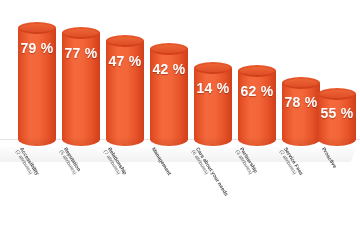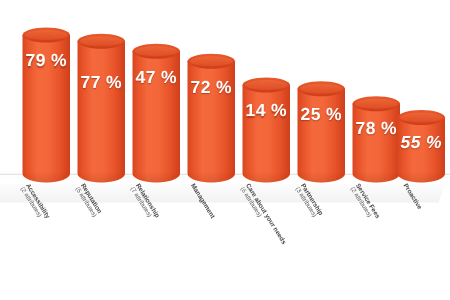--- a/index.html
+++ b/index.html
@@ -172,81 +172,81 @@
         <div class="bar-value" style="top:12px;">79 %</div>
       </div>
     </div>
 
     <div class="bar-slot" style="left:62px;">
       <div class="cyl" style="height:113px;">
         <div class="cyl-body"></div>
         <div class="cyl-bottom-shade"></div>
         <div class="cyl-top"></div>
         <div class="cyl-top-rim"></div>
-        <div class="bar-value" style="top:12px;margin-top:12px;">77 %</div>
+        <div class="bar-value" style="top:12px;">77 %</div>
       </div>
     </div>
 
     <div class="bar-slot" style="left:106px;">
       <div class="cyl" style="height:105px;">
         <div class="cyl-body"></div>
         <div class="cyl-bottom-shade"></div>
         <div class="cyl-top"></div>
         <div class="cyl-top-rim"></div>
         <div class="bar-value" style="top:12px;">47 %</div>
       </div>
     </div>
 
     <div class="bar-slot" style="left:150px;">
       <div class="cyl" style="height:97px;">
         <div class="cyl-body"></div>
         <div class="cyl-bottom-shade"></div>
         <div class="cyl-top"></div>
         <div class="cyl-top-rim"></div>
-        <div class="bar-value" style="top:12px;">72 %</div>
+        <div class="bar-value" style="top:12px;">42 %</div>
       </div>
     </div>
 
     <div class="bar-slot" style="left:194px;">
       <div class="cyl" style="height:78px;">
         <div class="cyl-body"></div>
         <div class="cyl-bottom-shade"></div>
         <div class="cyl-top"></div>
         <div class="cyl-top-rim"></div>
         <div class="bar-value" style="top:12px;">14 %</div>
       </div>
     </div>
 
     <div class="bar-slot" style="left:238px;">
       <div class="cyl" style="height:75px;">
         <div class="cyl-body"></div>
         <div class="cyl-bottom-shade"></div>
         <div class="cyl-top"></div>
         <div class="cyl-top-rim"></div>
-        <div class="bar-value" style="top:12px;">25 %</div>
+        <div class="bar-value" style="top:12px;">62 %</div>
       </div>
     </div>
 
     <div class="bar-slot" style="left:282px;">
       <div class="cyl" style="height:63px;">
         <div class="cyl-body"></div>
         <div class="cyl-bottom-shade"></div>
         <div class="cyl-top"></div>
         <div class="cyl-top-rim"></div>
         <div class="bar-value" style="top:11px;">78 %</div>
       </div>
     </div>
 
     <div class="bar-slot" style="left:318px;">
       <div class="cyl" style="height:52px;">
         <div class="cyl-body"></div>
         <div class="cyl-bottom-shade"></div>
         <div class="cyl-top"></div>
         <div class="cyl-top-rim"></div>
-        <div class="bar-value" style="top:11px;font-style:italic;">55 %</div>
+        <div class="bar-value" style="top:11px;">55 %</div>
       </div>
     </div>
 
   </div>
 
   <div class="labels">
 
     <div class="cat-label" style="left:24px;">
       <span>Accessibility</span>
       <span class="sub">(2 attributes)</span>

